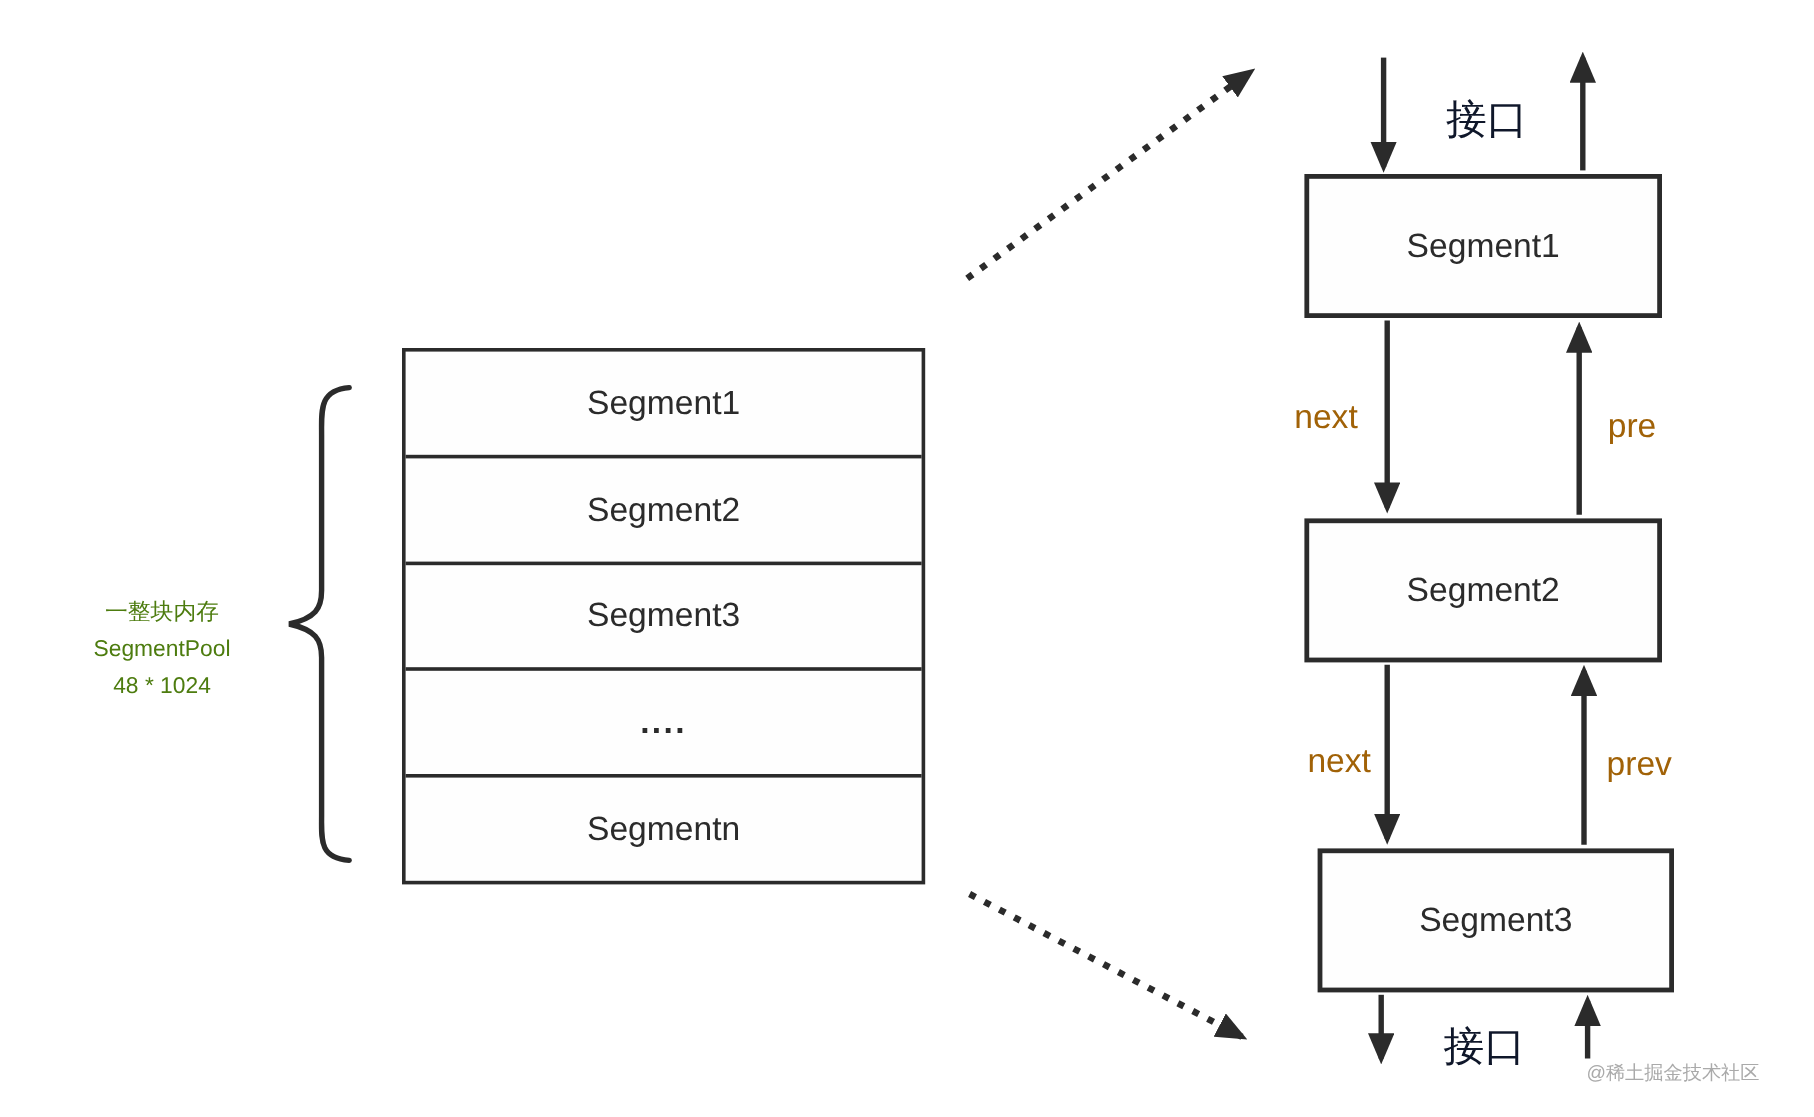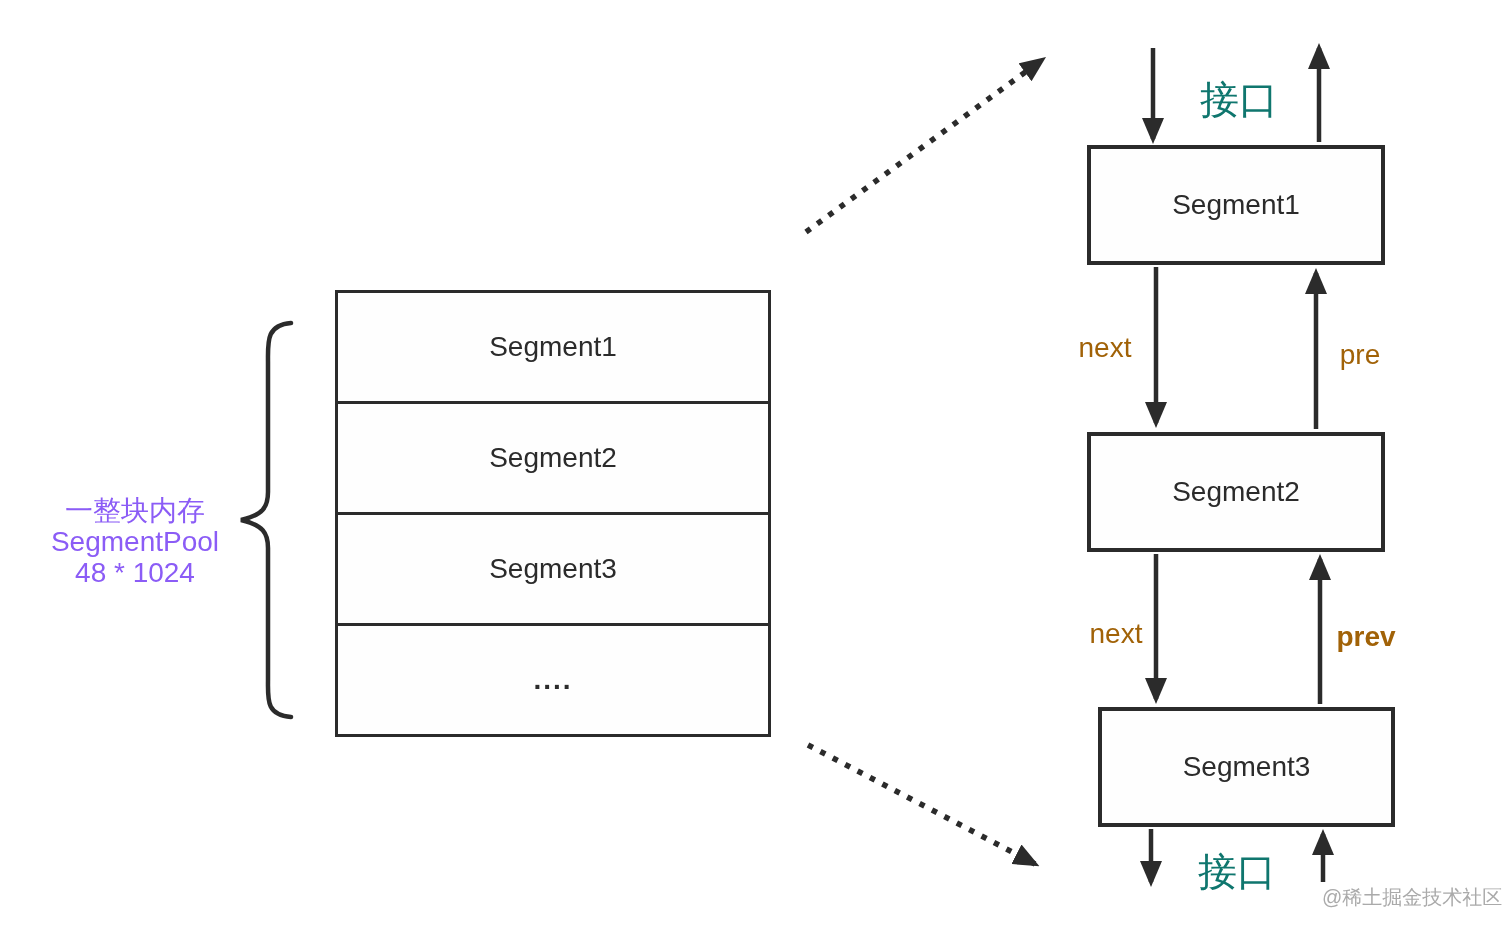--- a/index.html
+++ b/index.html
@@ -20,23 +20,23 @@
     left: 0; top: 0;
     width: 1512px; height: 931px;
     pointer-events: none;
   }
   
   .pool-annotation {
     position: absolute;
     left: 135px; top: 541px;
     transform: translate(-50%, -50%);
     text-align: center;
-    font-size: 28px;
+    font-size: 19px;
     line-height: 31px;
-    color: #8b5cf6;
+    color: #4d7c0f;
     white-space: nowrap;
   }
   
   .stack {
     position: absolute;
     left: 335px; top: 290px;
     width: 436px; height: 447px;
     border: 3px solid #2b2b2b;
     background: #fefefe;
     display: flex;
@@ -69,36 +69,36 @@
   .edge-label {
     position: absolute;
     transform: translate(-50%, -50%);
     font-size: 28px;
     color: #a16207;
     white-space: nowrap;
   }
   .cjk-label {
     position: absolute;
     transform: translate(-50%, -50%);
-    font-size: 39px;
+    font-size: 34px;
     font-weight: 500;
-    color: #0f766e;
+    color: #0f172a;
     white-space: nowrap;
   }
   .label-next-1  { left: 1105px; top: 348px; }
   .label-pre-1   { left: 1360px; top: 355px; }
   .label-next-2  { left: 1116px; top: 634px; }
-  .label-prev-2  { left: 1366px; top: 637px; font-weight: bold; }
+  .label-prev-2  { left: 1366px; top: 637px; }
   .label-if-top  { left: 1239px; top: 100px; }
   .label-if-bot  { left: 1237px; top: 872px; }
   
   .watermark {
     position: absolute;
     left: 1322px; top: 884px;
-    font-size: 20px;
+    font-size: 16px;
     color: #aaaaaa;
     white-space: nowrap;
   }
 </style>
 </head>
 <body>
 
 <div class="canvas">
 
   <svg class="svg-layer" width="1512" height="931" viewBox="0 0 1512 931" xmlns="http://www.w3.org/2000/svg">
@@ -145,20 +145,23 @@
     </div>
     <div class="stack-row">
       <span>Segment2</span>
     </div>
     <div class="stack-row">
       <span>Segment3</span>
     </div>
     <div class="stack-row dots">
       <span>....</span>
     </div>
+    <div class="stack-row">
+      <span>Segmentn</span>
+    </div>
   </div>
 
   <div class="chain-node node-1">
     <span>Segment1</span>
   </div>
   <div class="chain-node node-2">
     <span>Segment2</span>
   </div>
   <div class="chain-node node-3">
     <span>Segment3</span>

